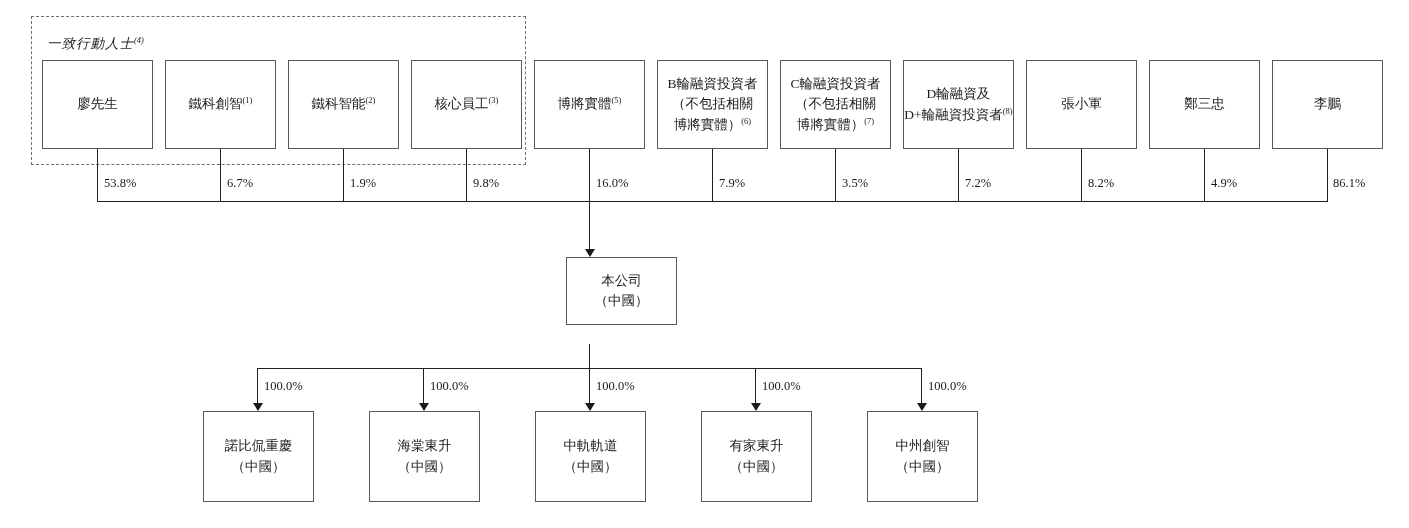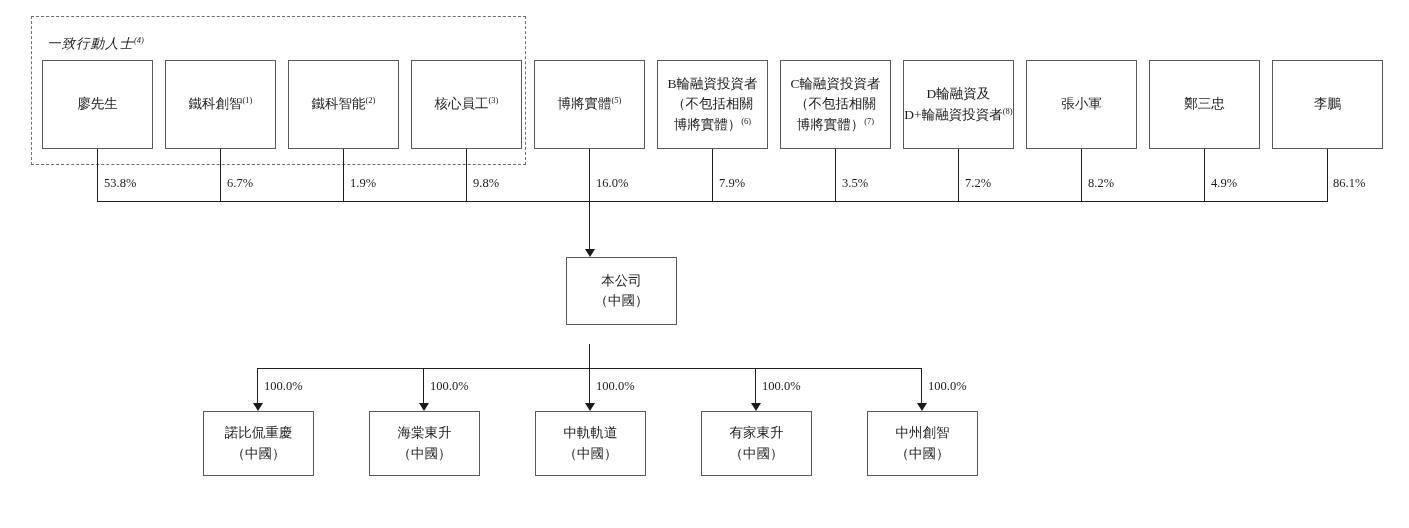--- a/index.html
+++ b/index.html
@@ -9,21 +9,21 @@
     overflow:hidden;
   }
   .node{
     position:absolute;box-sizing:border-box;width:111px;border:1px solid #595959;
     background:#ffffff;display:flex;align-items:center;justify-content:center;
     text-align:center;font-size:13.5px;line-height:1.5;
   }
   .node .nm{white-space:pre-line;}
   .top-node{top:60px;height:89px;}
   .company-node{left:534px;top:257px;height:68px;margin-left:32px;}
-  .sub-node{top:411px;height:65px;}
+  .sub-node{top:411px;height:91px;}
   sup.fn{font-size:8.5px;line-height:0;vertical-align:super;letter-spacing:0;}
   .group{
     position:absolute;left:31px;top:16px;width:495px;height:149px;
     border:1px dashed #6e6e6e;box-sizing:border-box;background:transparent;
   }
   .group-label{
     position:absolute;left:47px;top:26px;font-style:italic;font-size:13.5px;
     letter-spacing:1px;
     margin-top:9px;
   }

